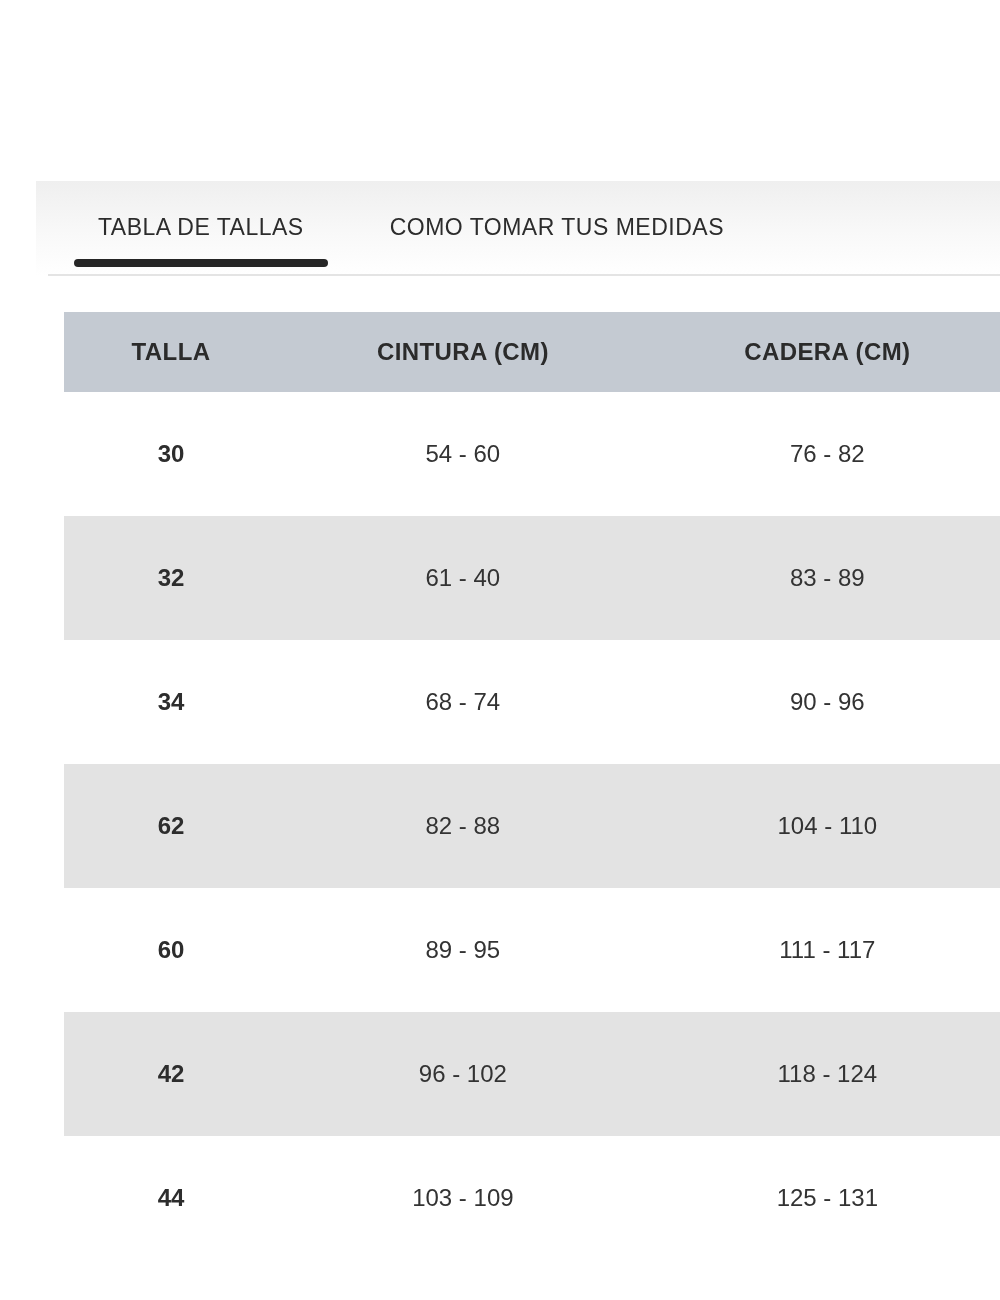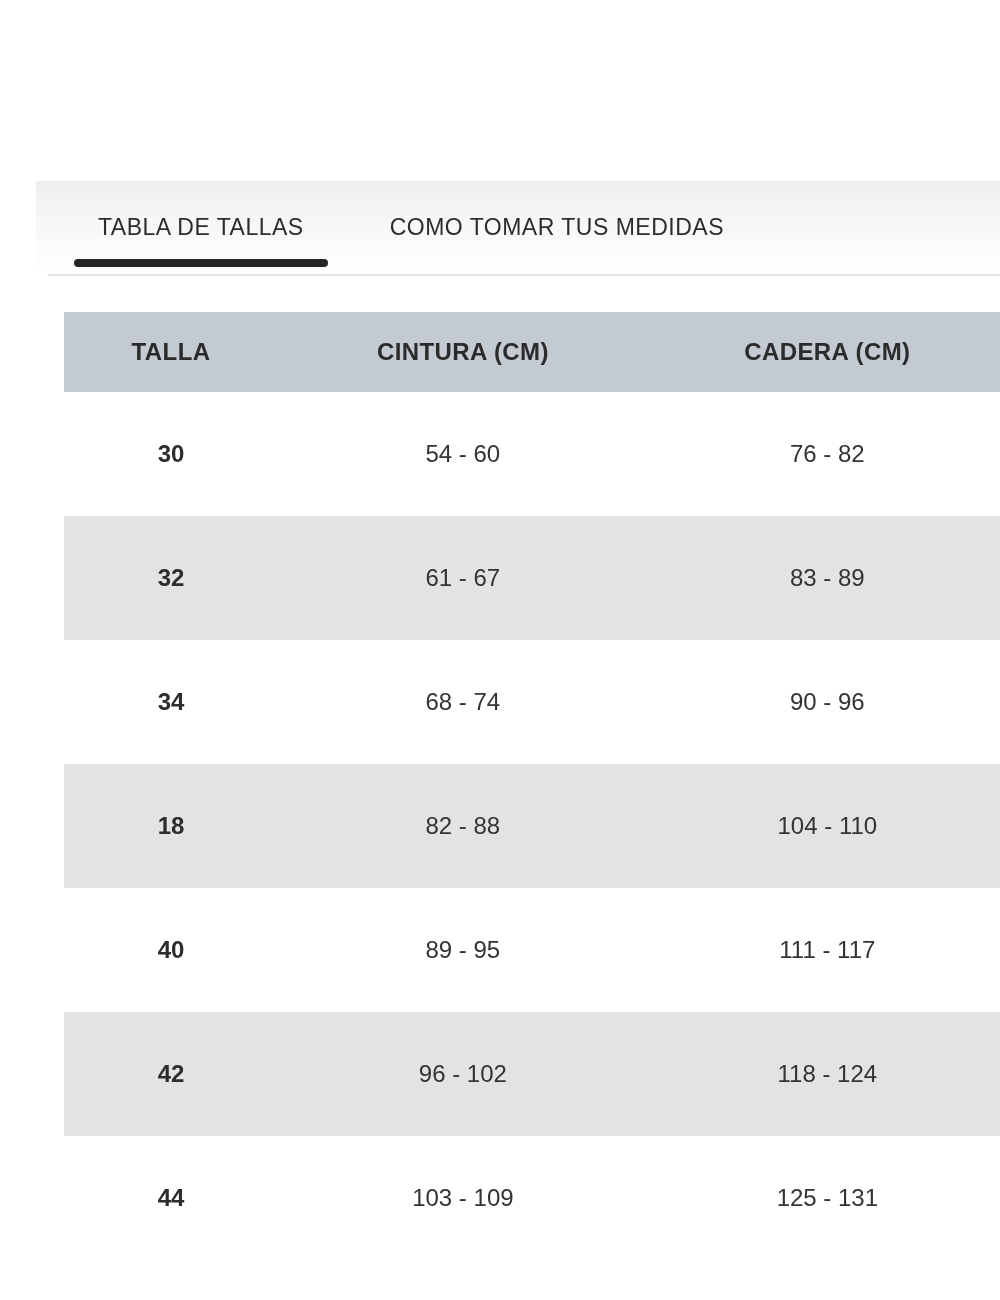--- a/index.html
+++ b/index.html
@@ -98,35 +98,35 @@
       </tr>
     </thead>
     <tbody>
       <tr>
         <td class="size-col">30</td>
         <td>54 - 60</td>
         <td>76 - 82</td>
       </tr>
       <tr>
         <td class="size-col">32</td>
-        <td>61 - 67</td>
+        <td>61 - 40</td>
         <td>83 - 89</td>
       </tr>
       <tr>
         <td class="size-col">34</td>
         <td>68 - 74</td>
         <td>90 - 96</td>
       </tr>
       <tr>
-        <td class="size-col">18</td>
+        <td class="size-col">62</td>
         <td>82 - 88</td>
         <td>104 - 110</td>
       </tr>
       <tr>
-        <td class="size-col">40</td>
+        <td class="size-col">60</td>
         <td>89 - 95</td>
         <td>111 - 117</td>
       </tr>
       <tr>
         <td class="size-col">42</td>
         <td>96 - 102</td>
         <td>118 - 124</td>
       </tr>
       <tr>
         <td class="size-col">44</td>

